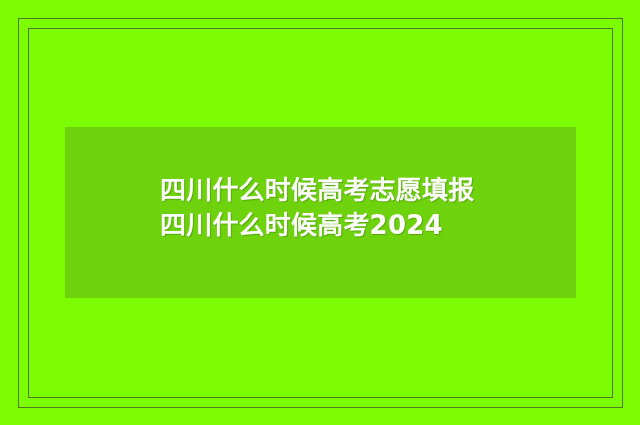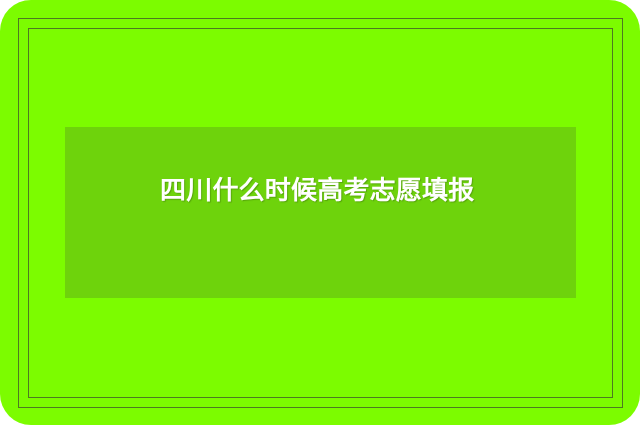--- a/index.html
+++ b/index.html
@@ -15,21 +15,20 @@
     font-family: "DejaVu Sans", "Liberation Sans", sans-serif;
   }
 
   
   .canvas {
     position: relative;
     width: 640px;
     height: 425px;
     background: #7cfc00;
     box-sizing: border-box;
-    border-radius: 31px;
   }
 
   
   .frame {
     position: absolute;
     border-style: solid;
     border-width: 1px;
     border-color: #4d7a22;
     box-sizing: border-box;
     pointer-events: none;
@@ -85,17 +84,18 @@
 <div class="canvas">
 
   <div class="frame frame-outer"></div>
 
   <div class="frame frame-inner"></div>
 
   <div class="panel">
 
     <div class="headline">
       <span class="headline-line">四川什么时候高考志愿填报</span>
+      <span class="headline-line">四川什么时候高考2024</span>
     </div>
 
   </div>
 
 </div>
 
 </body></html>

